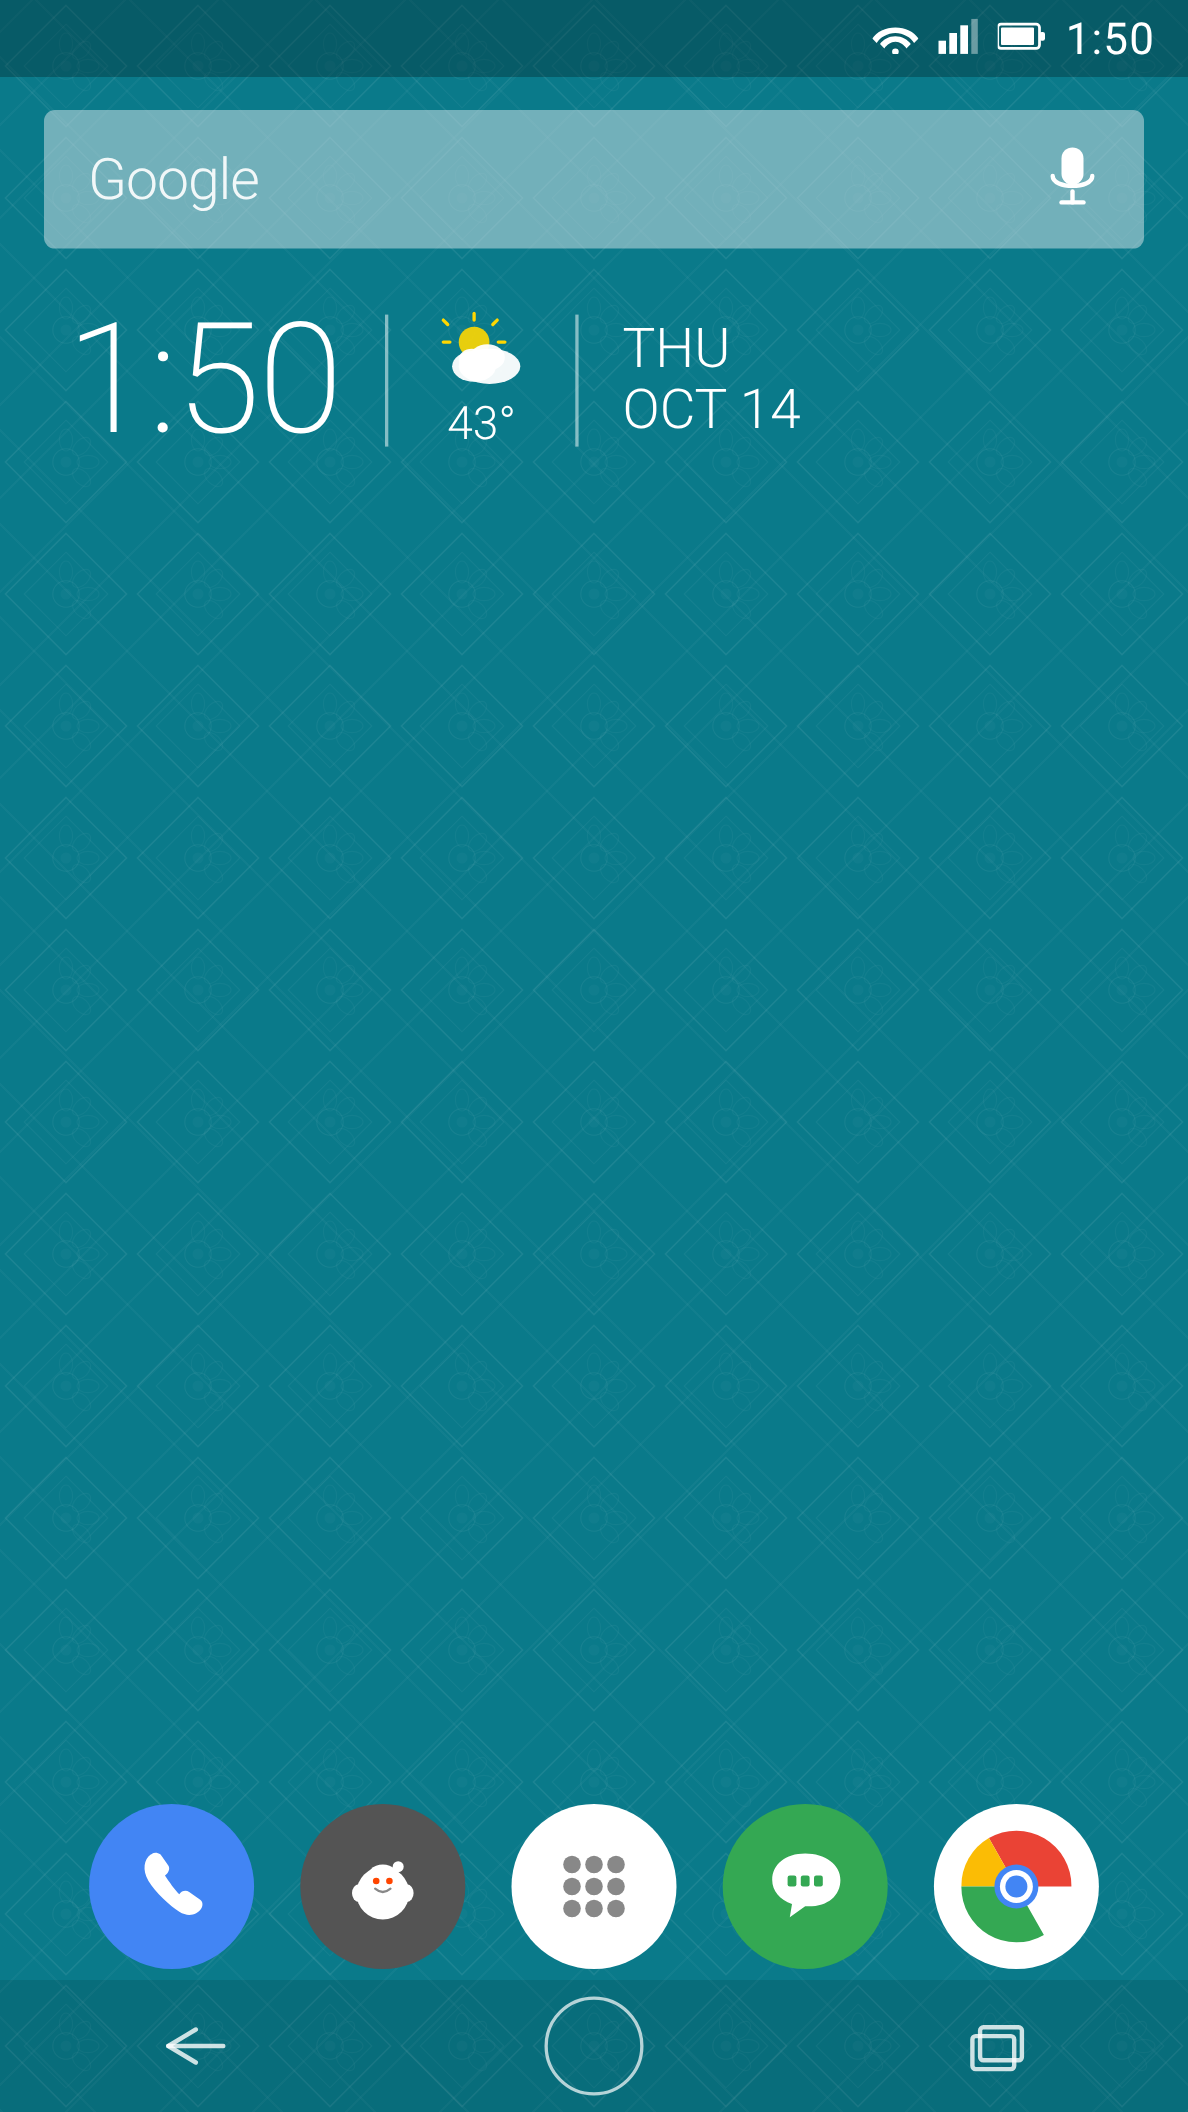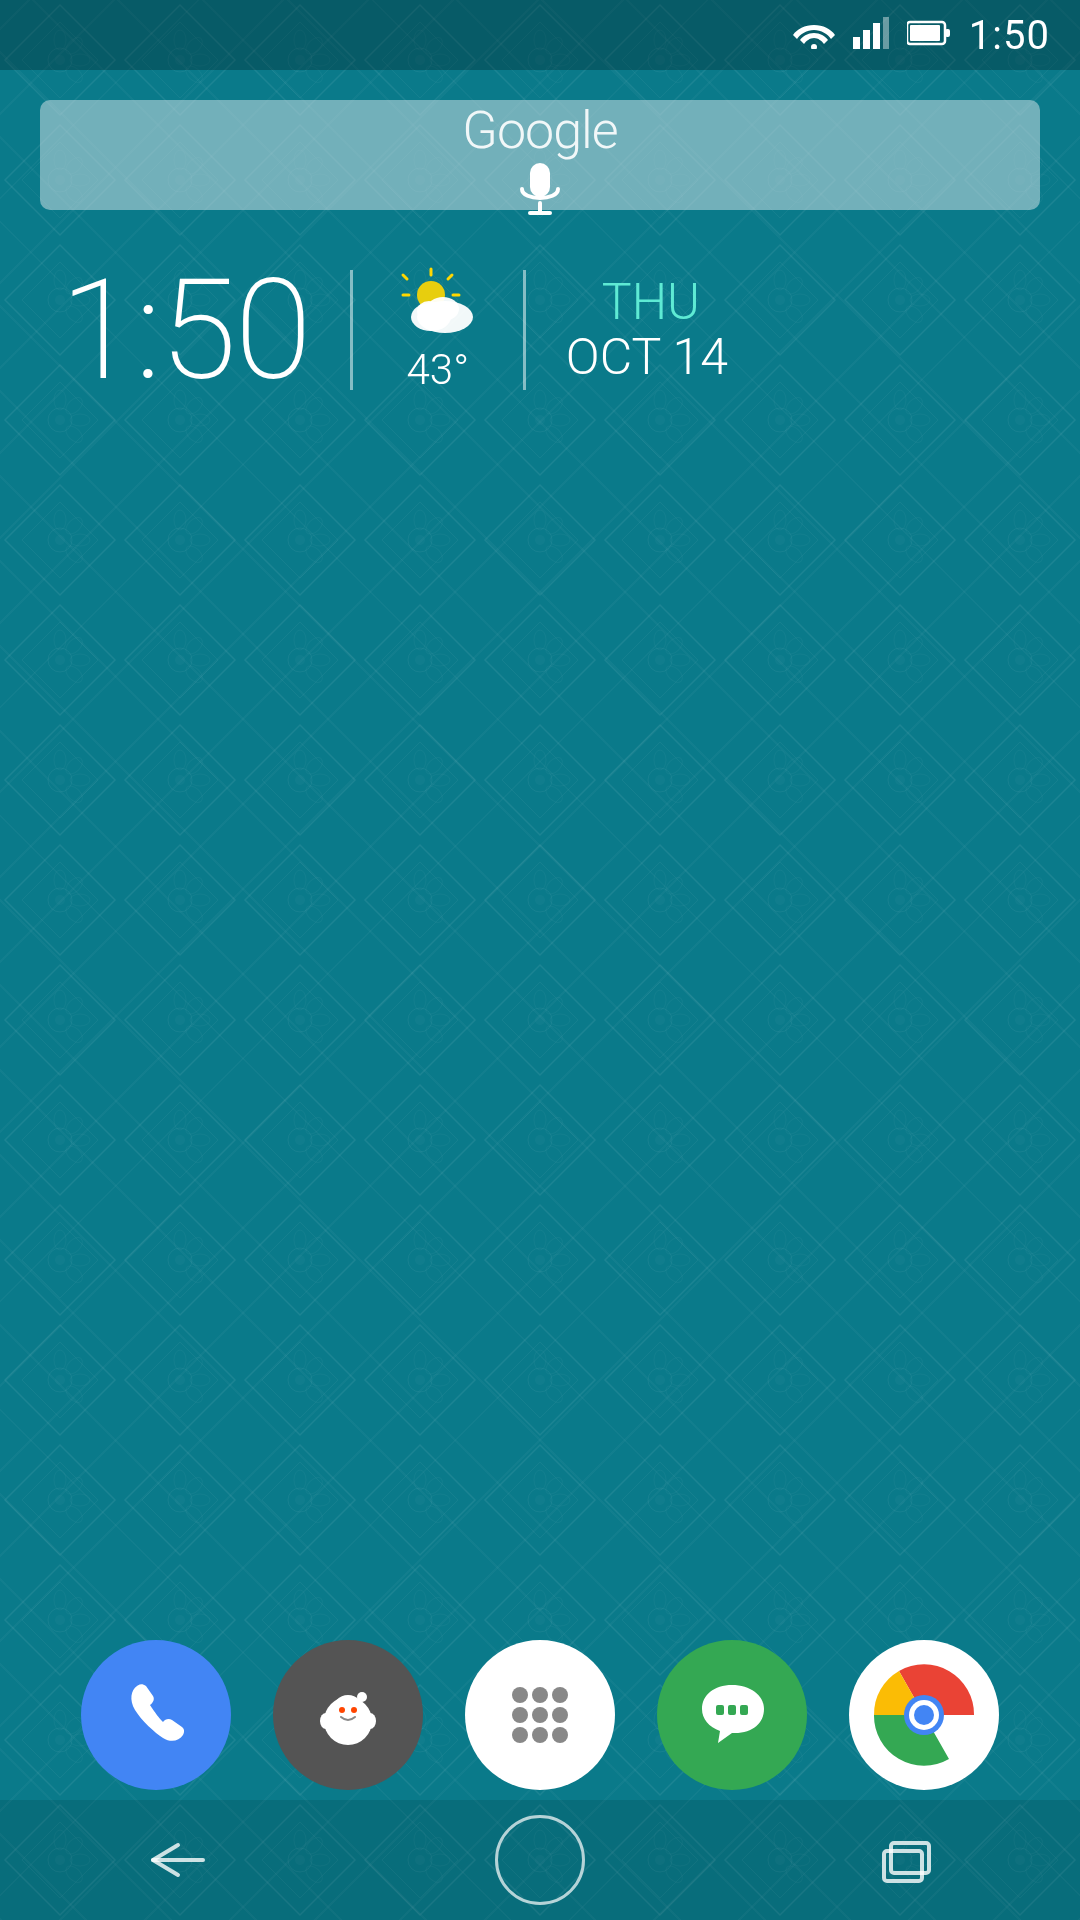--- a/index.html
+++ b/index.html
@@ -64,26 +64,25 @@
       letter-spacing: 1px;
     }
 
     
     .search-bar {
       position: relative;
       z-index: 10;
       margin: 30px 40px 0 40px;
       background: rgba(200,220,225,0.55);
       border-radius: 10px;
-      height: 110px;
+      height: 126px;
       display: flex;
       align-items: center;
       padding: 0 40px;
       justify-content: space-between;
-      flex-direction: column;
     }
 
     .google-logo {
       color: rgba(255,255,255,0.9);
       font-size: 52px;
       font-weight: 300;
       letter-spacing: -1px;
     }
 
     .mic-icon {
@@ -143,25 +142,24 @@
     }
 
     .date-section {
       display: flex;
       flex-direction: column;
       align-items: flex-start;
       justify-content: center;
     }
 
     .date-day {
-      color: #5eead4;
+      color: #ffffff;
       font-size: 50px;
       font-weight: 300;
       line-height: 1.1;
-      margin-left: 36px;
     }
 
     .date-month {
       color: white;
       font-size: 50px;
       font-weight: 300;
       line-height: 1.1;
     }
 
     

